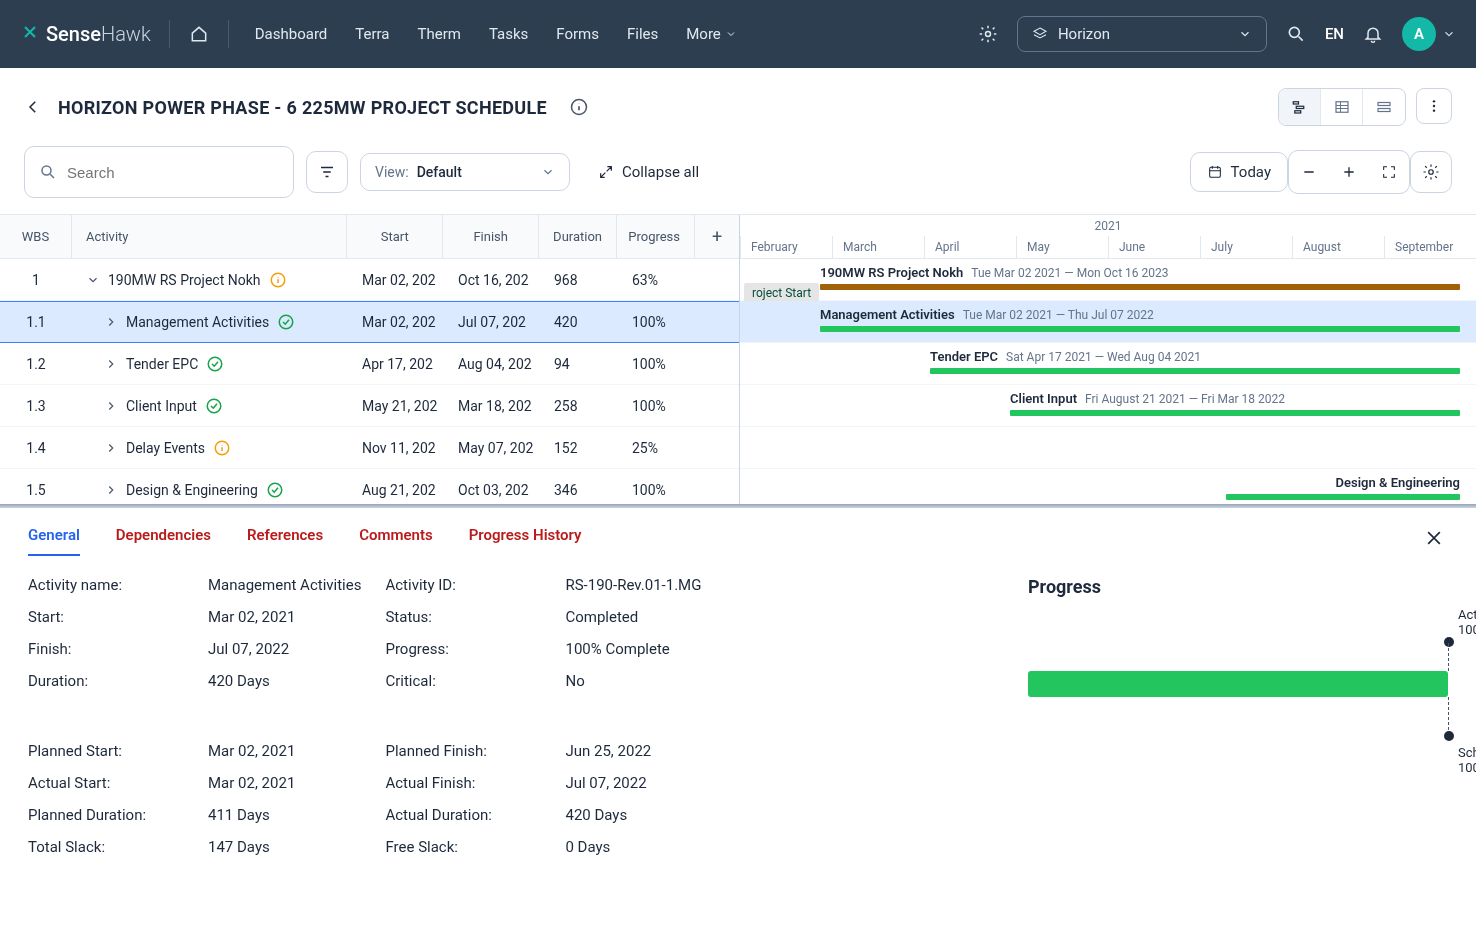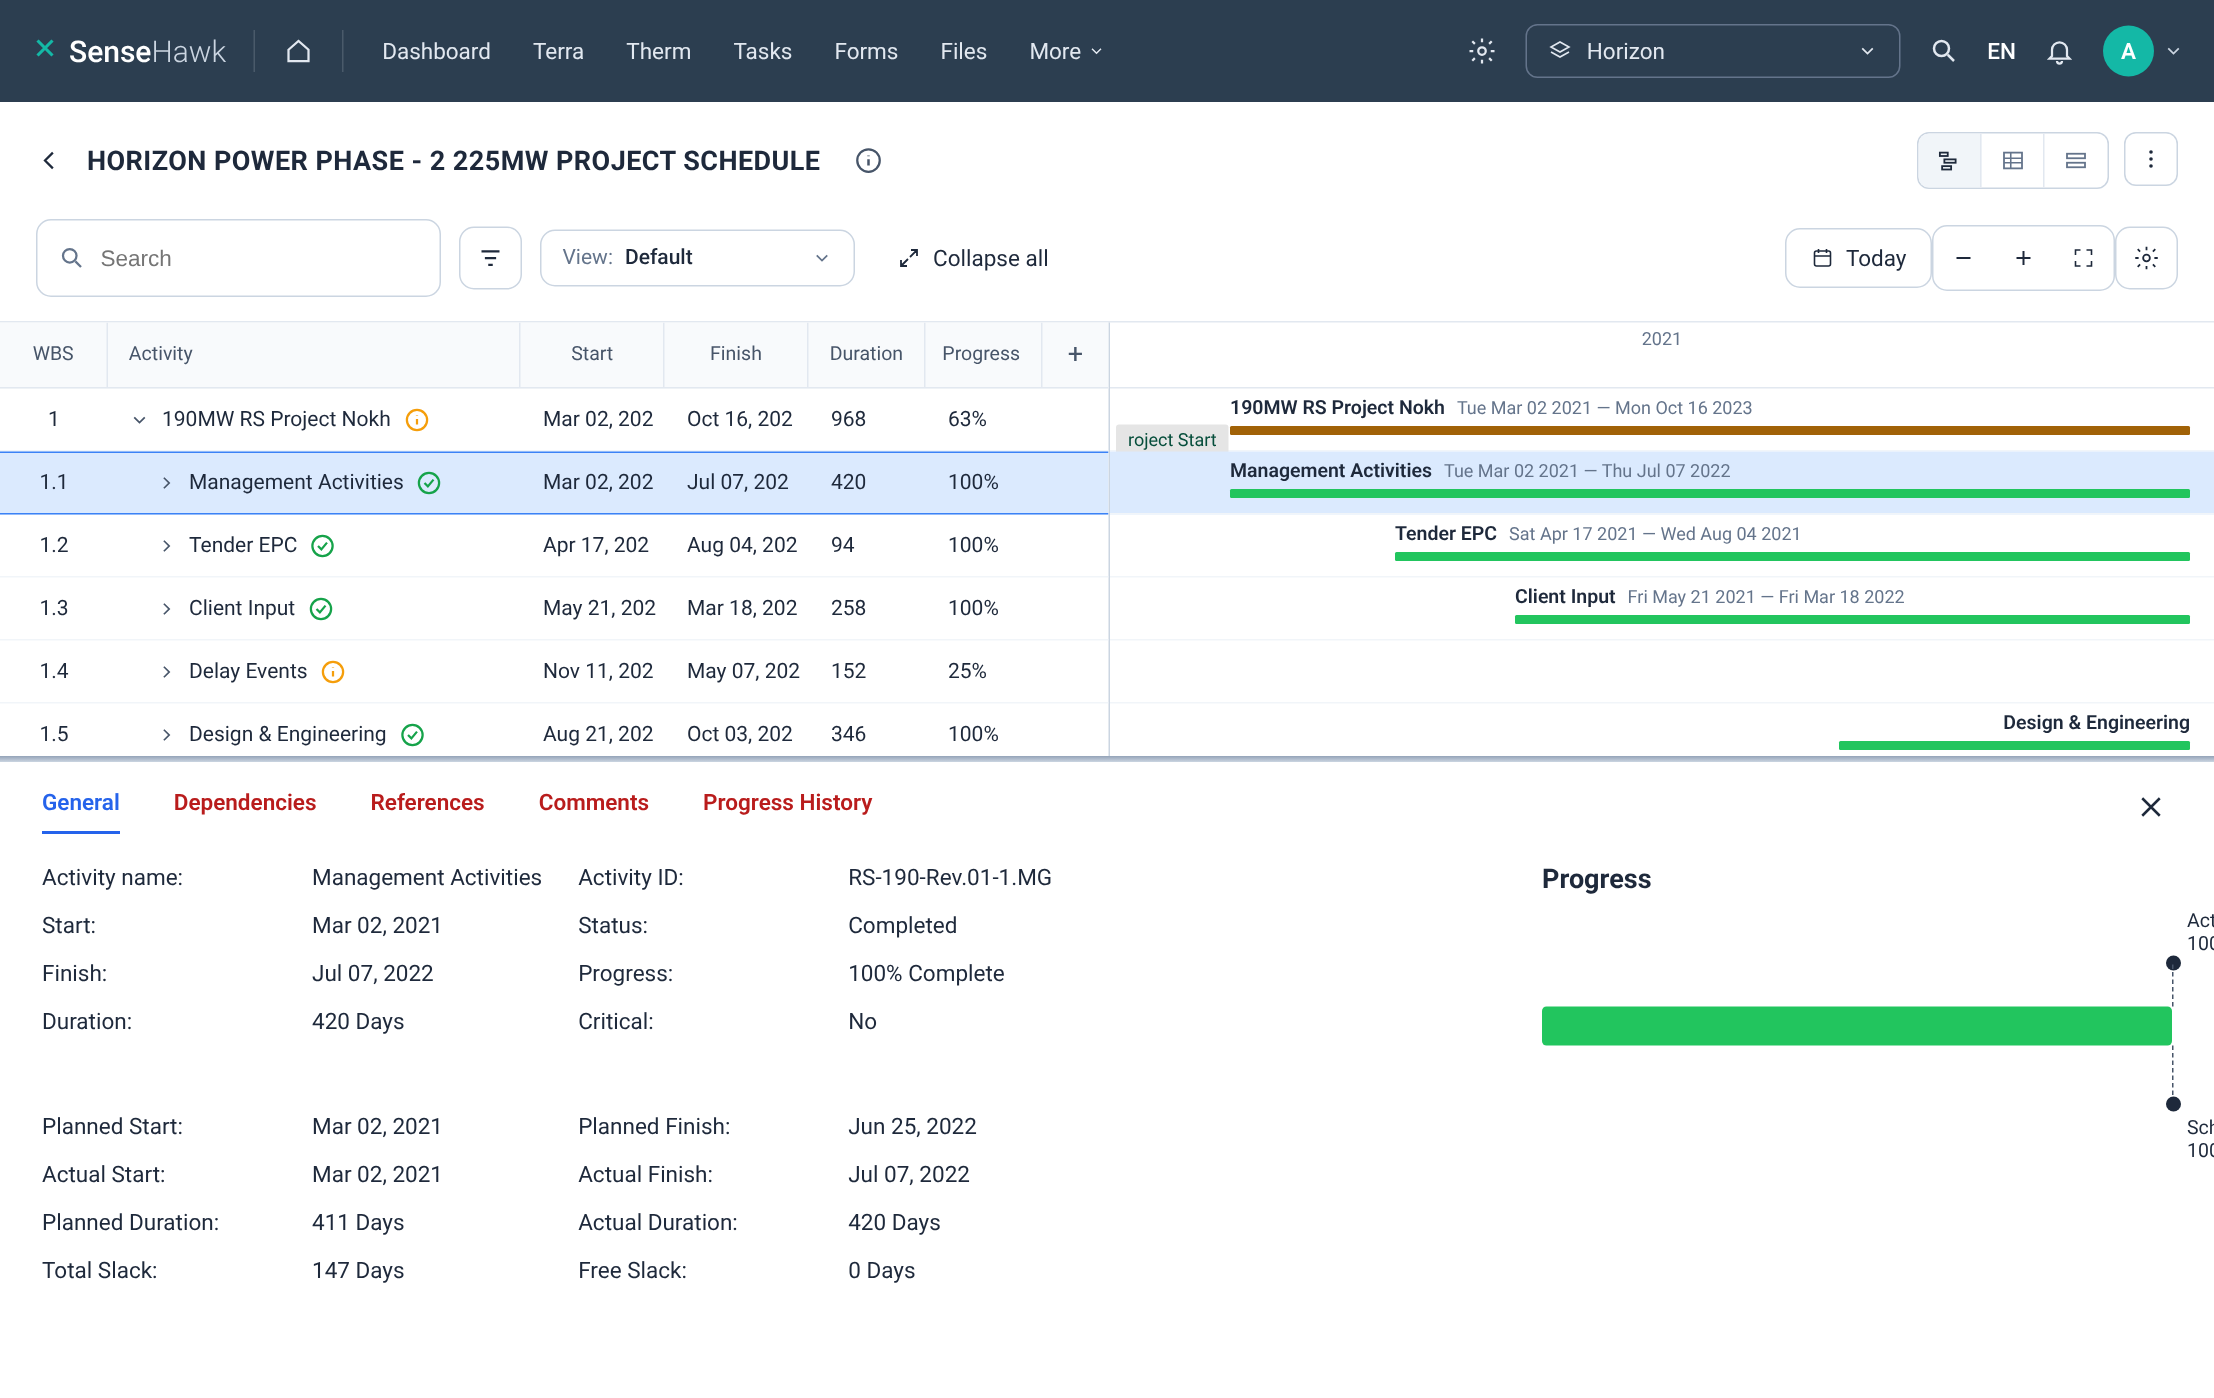--- a/index.html
+++ b/index.html
@@ -177,21 +177,21 @@
     </div>
   </div>
 </div>
 
 <div class="subheader">
   <div class="back-btn">
     <svg width="18" height="18" viewBox="0 0 24 24">
         <path d="M15 5 L8 12 L15 19" stroke="#1e293b" stroke-width="2" fill="none"></path>
       </svg>
   </div>
-  <div class="page-title">HORIZON POWER PHASE - 2 225MW PROJECT SCHEDULE</div>
+  <div class="page-title">HORIZON POWER PHASE - 6 225MW PROJECT SCHEDULE</div>
   <div class="info-icon">
     <svg width="20" height="20" viewBox="0 0 24 24">
         <circle cx="12" cy="12" r="9" stroke="#475569" stroke-width="1.8" fill="none"></circle>
         <path d="M12 8 v.5 M12 11 v5" stroke="#475569" stroke-width="2"></path>
       </svg>
   </div>
   <div class="sub-right">
     <div class="view-toggle">
       <div class="seg active">
           <svg width="18" height="18" viewBox="0 0 24 24">
@@ -396,20 +396,30 @@
           <div class="cell date">Oct 03, 202</div>
           <div class="cell dur">346</div>
           <div class="cell prog">100%</div>
         </div>
       </div>
 
   </div>
   <div class="gantt">
     <div class="gantt-header">
       <div class="gantt-year">2021</div>
+      <div class="gantt-months" id="gantt-months">
+          <div class="gmonth">February</div>
+          <div class="gmonth">March</div>
+          <div class="gmonth">April</div>
+          <div class="gmonth">May</div>
+          <div class="gmonth">June</div>
+          <div class="gmonth">July</div>
+          <div class="gmonth">August</div>
+          <div class="gmonth">September</div>
+        </div>
     </div>
     <div class="gantt-body" id="gantt-body">
         <div class="grow">
           <div class="milestone">roject Start</div>
           <div class="gbar-label" style="left:80px">
             <span class="n">190MW RS Project Nokh</span>
             <span class="d">Tue Mar 02 2021 — Mon Oct 16 2023</span>
           </div>
           <div class="gbar" style="left:80px;width:640px;background:#a16207"></div>
         </div>
@@ -423,21 +433,21 @@
         <div class="grow">
           <div class="gbar-label" style="left:190px">
             <span class="n">Tender EPC</span>
             <span class="d">Sat Apr 17 2021 — Wed Aug 04 2021</span>
           </div>
           <div class="gbar" style="left:190px;width:530px;background:#22c55e"></div>
         </div>
         <div class="grow">
           <div class="gbar-label" style="left:270px">
             <span class="n">Client Input</span>
-            <span class="d">Fri May 21 2021 — Fri Mar 18 2022</span>
+            <span class="d">Fri August 21 2021 — Fri Mar 18 2022</span>
           </div>
           <div class="gbar" style="left:270px;width:450px;background:#22c55e"></div>
         </div>
         <div class="grow"></div>
         <div class="grow">
           <div class="gbar-label" style="right:8px;left:auto">
             <span class="n">Design &amp; Engineering</span>
             <span class="d"></span>
           </div>
           <div class="gbar" style="left:486px;width:234px;background:#22c55e"></div>

